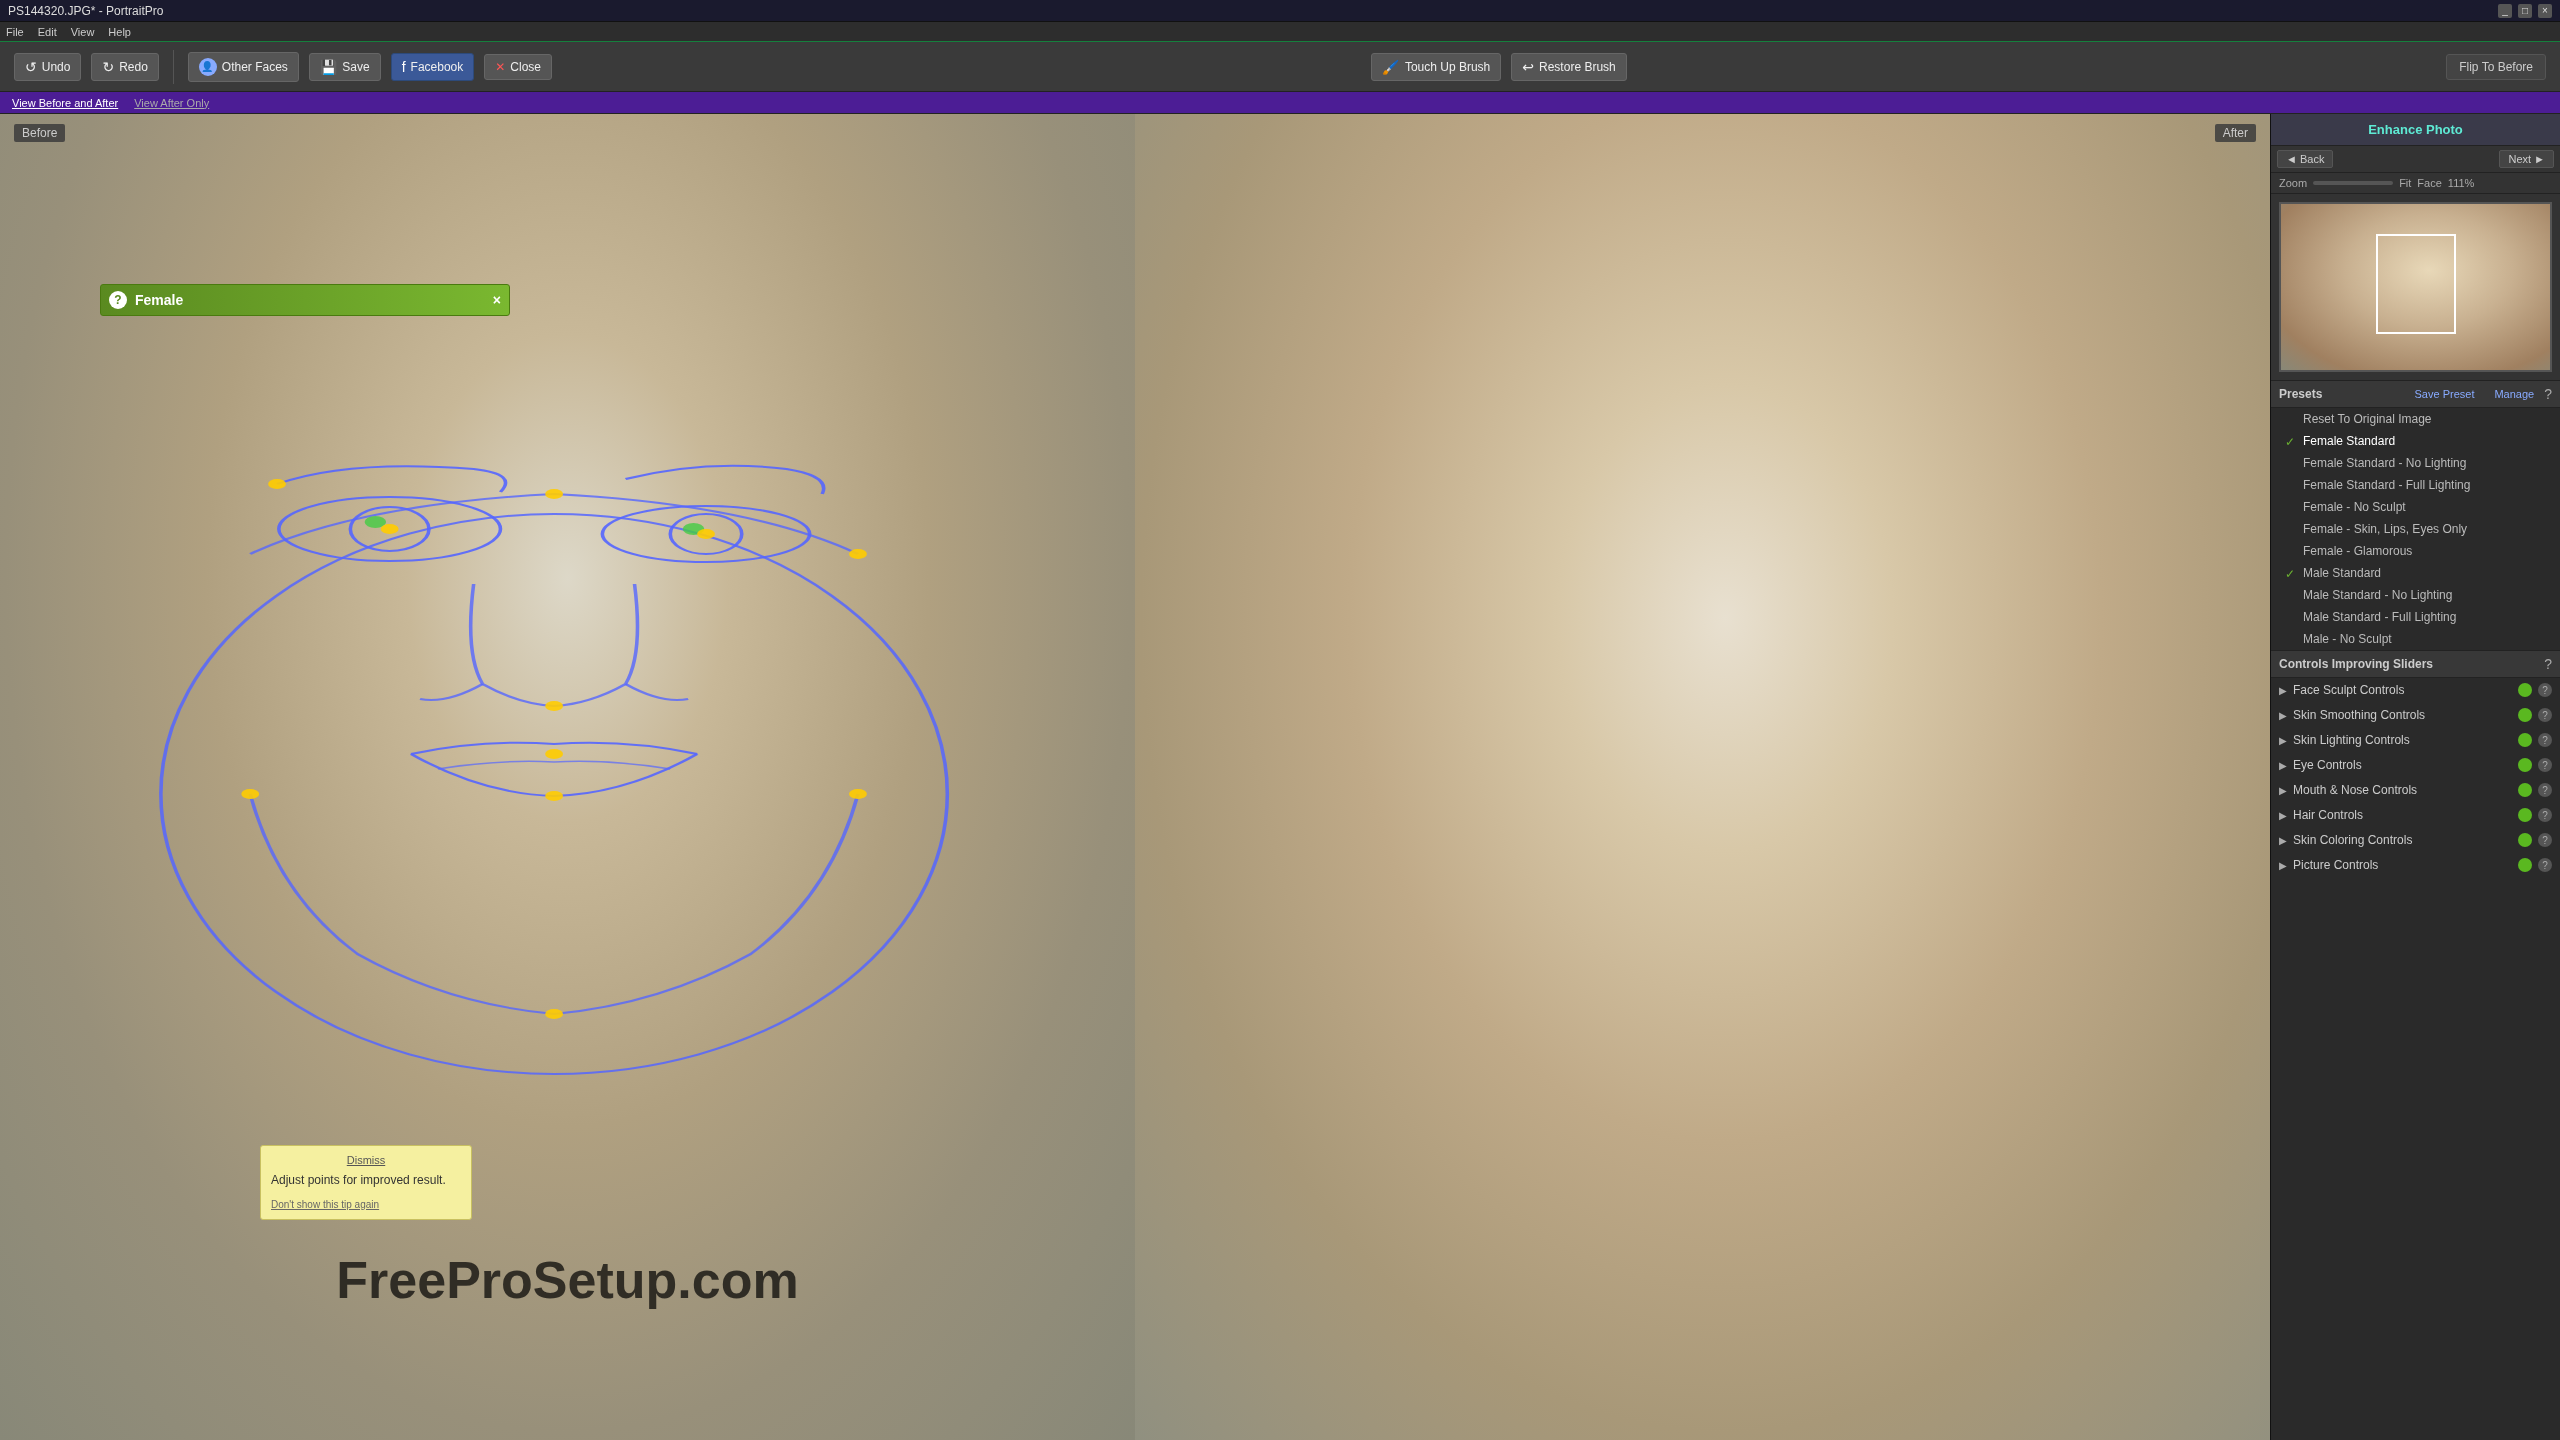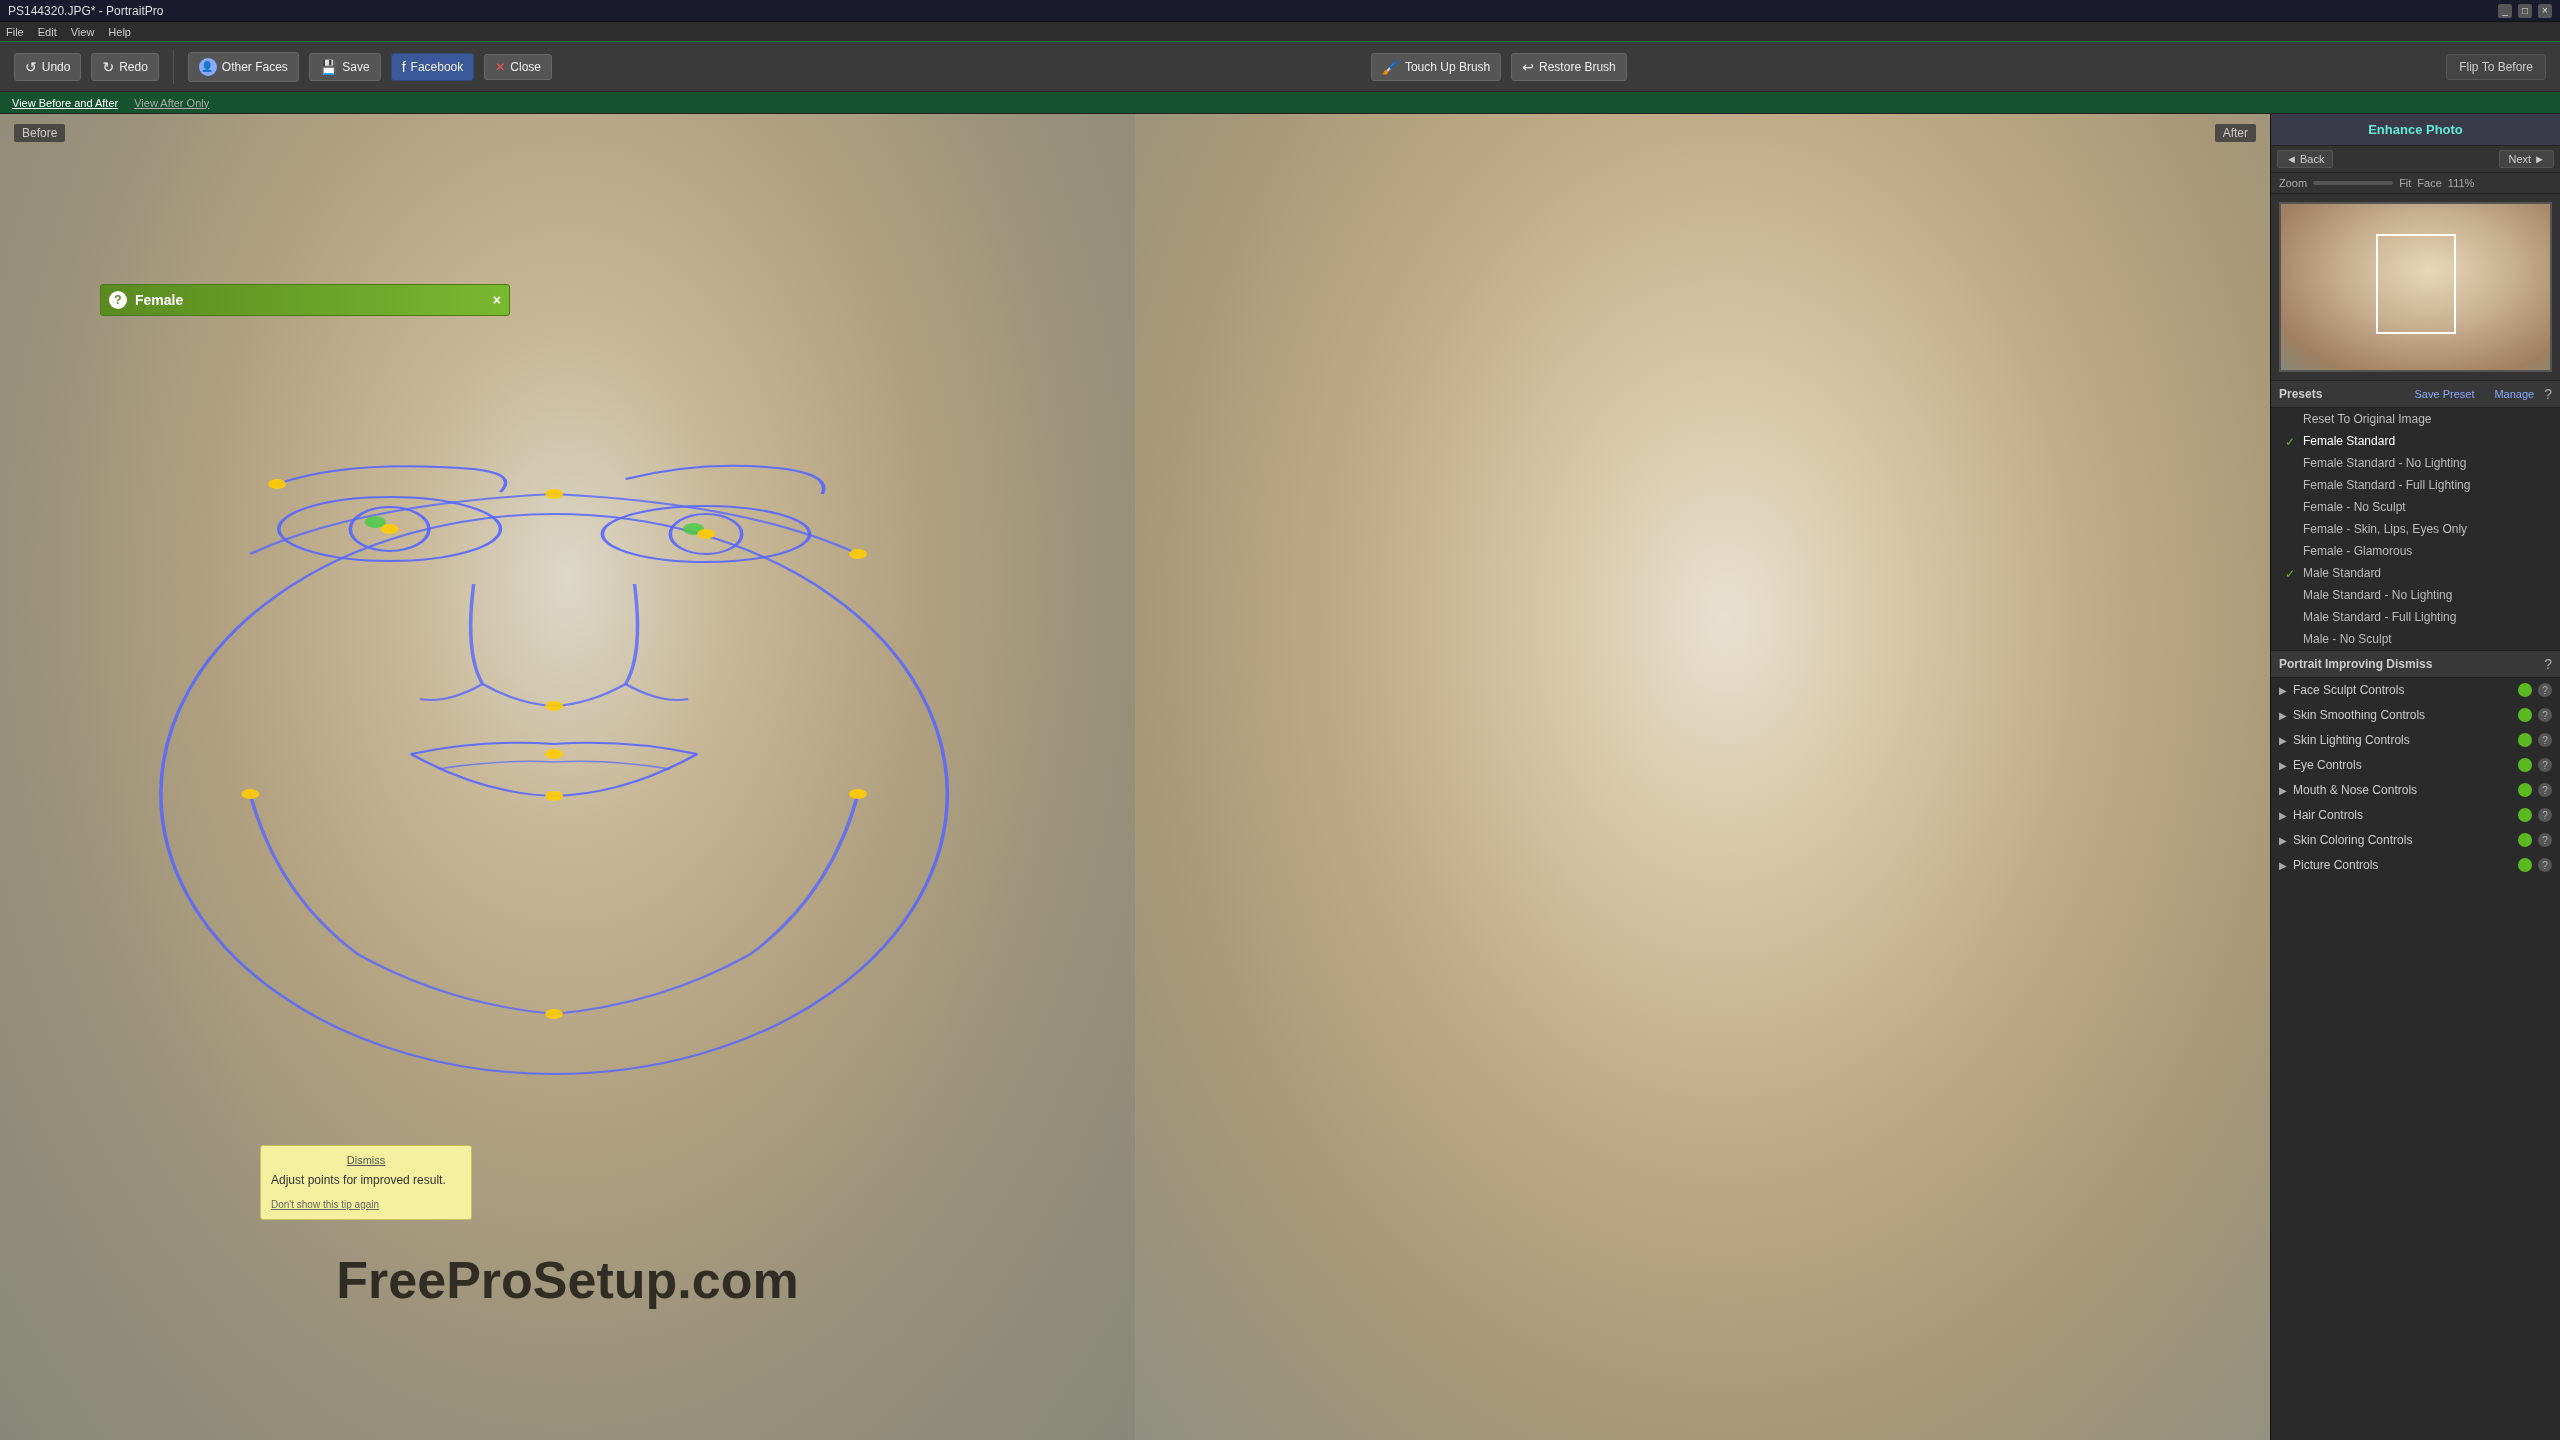--- a/index.html
+++ b/index.html
@@ -107,21 +107,21 @@
       border-radius: 3px;
       padding: 5px 12px;
       cursor: pointer;
       color: #ccc;
       font-size: 12px;
     }
 
     
     #viewtoggle {
       height: 22px;
-      background: #14532d;
+      background: #4c1d95;
       display: flex;
       align-items: center;
       padding: 0 12px;
       gap: 16px;
       border-bottom: 1px solid #222;
     }
     .view-link {
       font-size: 11px;
       color: #aaa;
       cursor: pointer;
@@ -690,21 +690,21 @@
           </div>
           <div class="preset-item">
             <span class="check-icon" style="color: transparent;"> </span>
             <span>Male - No Sculpt</span>
           </div>
         </div>
     </div>
 
     <div id="sliders-section">
       <div id="sliders-header">
-        <span class="section-title">Portrait Improving Dismiss</span>
+        <span class="section-title">Controls Improving Sliders</span>
         <span style="color:#aaa; font-size:14px; margin-left:6px;">?</span>
       </div>
       <div id="sliders-list">
           <div class="slider-group">
             <span class="arrow">▶</span>
             <span class="group-label">Face Sculpt Controls</span>
             <div class="indicator"></div>
             <div class="help-icon">?</div>
           </div>
           <div class="slider-group">

